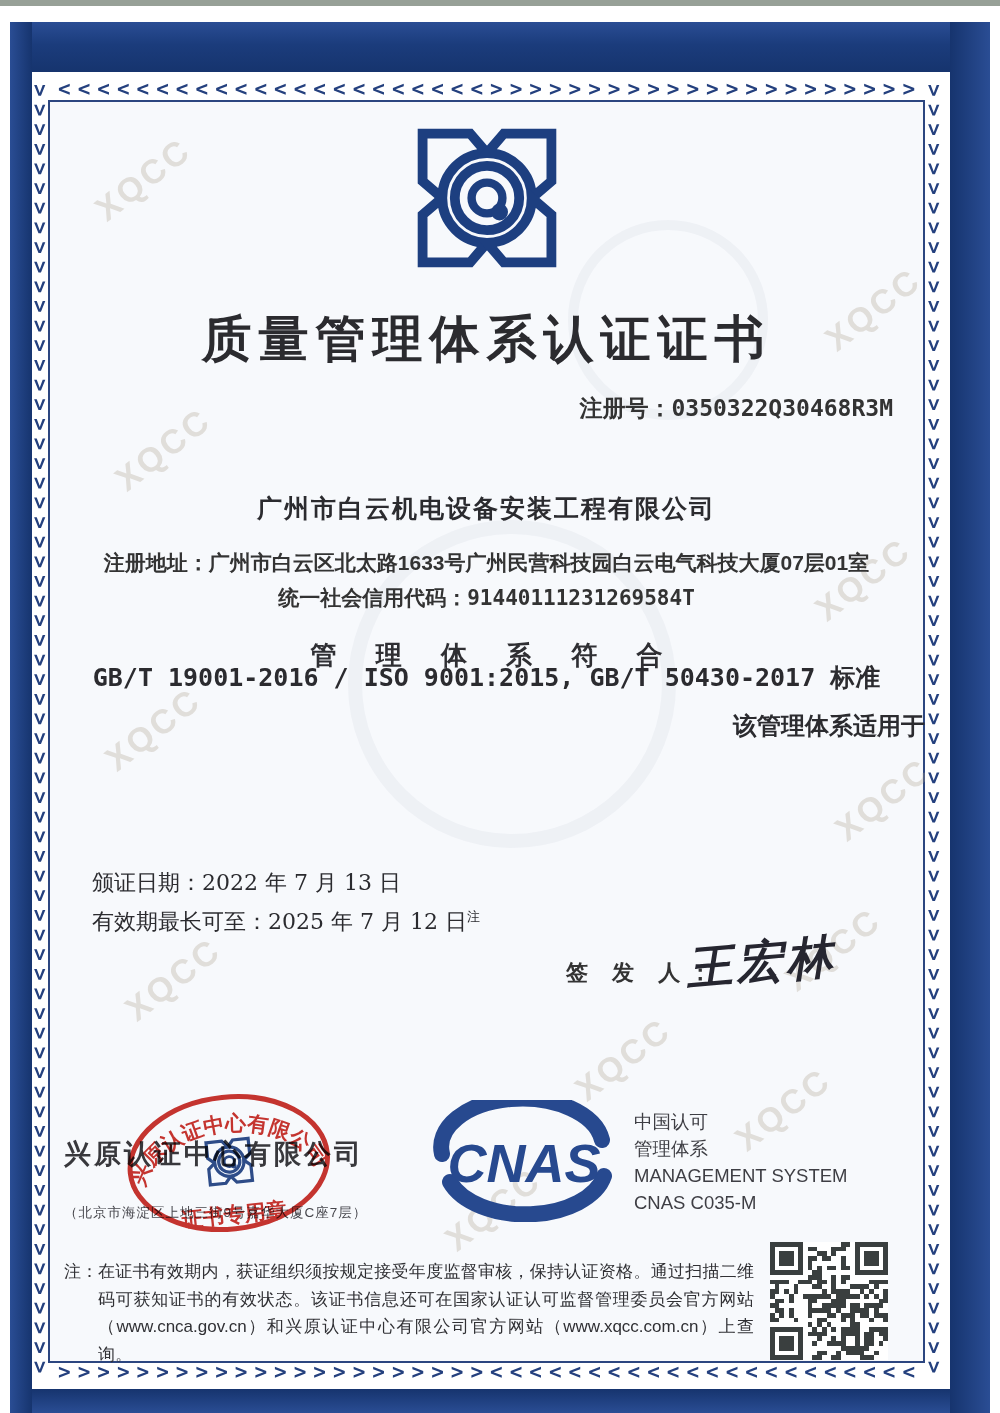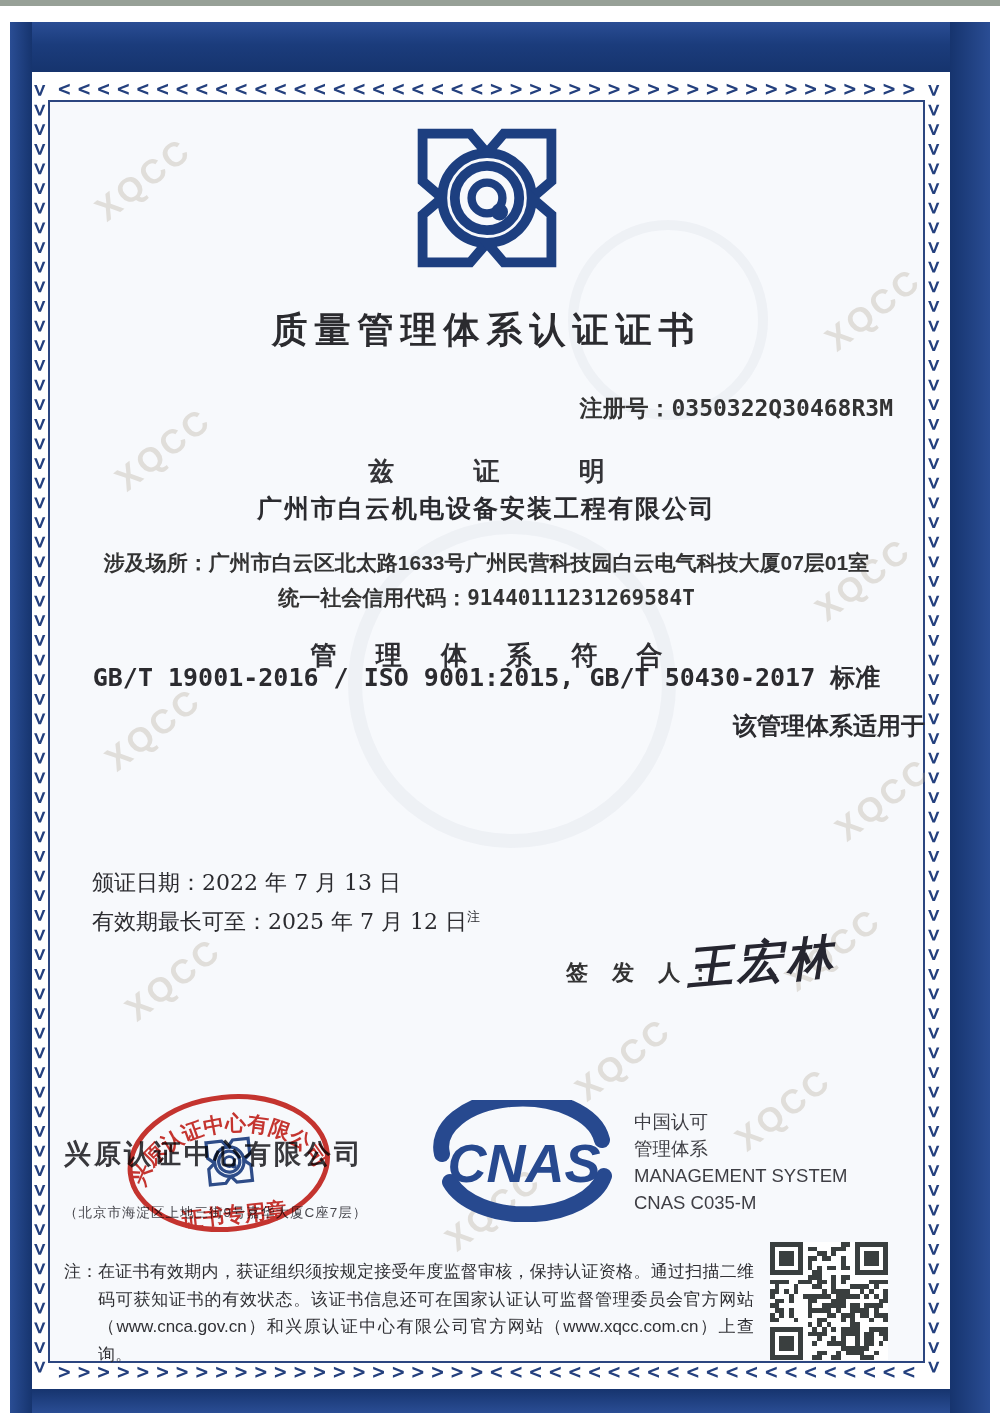--- a/index.html
+++ b/index.html
@@ -31,21 +31,21 @@
   .inner-line{position:absolute;left:48px;right:75px;top:100px;bottom:50px;
     border:2px solid #2c4680;background:#f7f9fc;}
   .content{position:absolute;left:48px;right:75px;top:100px;bottom:50px;overflow:hidden;}
   .wm{position:absolute;font-weight:bold;font-size:34px;letter-spacing:3px;
       color:rgba(172,160,138,0.30);transform:rotate(-38deg);pointer-events:none;}
   .wm-flower{position:absolute;border:14px solid rgba(190,198,214,0.16);border-radius:50%;pointer-events:none;}
   
   .abs{position:absolute;left:0;right:0;}
   .center{text-align:center;}
   .emblem{top:14px;text-align:center;}
-  .cert-title{top:206px;font-size:36px;font-weight:bold;letter-spacing:7px;color:#2b2b2f;}
+  .cert-title{top:206px;font-size:50px;font-weight:bold;letter-spacing:7px;color:#2b2b2f;}
   .reg-line{top:293px;text-align:right;padding-right:32px;font-size:23px;font-weight:bold;color:#333;}
   .mono{font-family:"DejaVu Sans Mono",monospace;}
   .certify{top:354px;font-size:26px;font-weight:600;letter-spacing:36px;text-indent:36px;color:#343438;}
   .company{top:392px;font-size:25px;font-weight:bold;letter-spacing:2px;color:#2b2b2f;}
   .addr{top:449px;font-size:21px;font-weight:600;color:#333;}
   .credit{top:484px;font-size:21px;font-weight:600;color:#333;}
   .conform{top:538px;font-size:26px;font-weight:600;letter-spacing:16px;text-indent:16px;color:#2f2f33;}
   .standards{top:561px;font-size:25px;font-weight:bold;font-family:"DejaVu Sans Mono",monospace;color:#2b2b2f;}
   .applies{top:610px;font-size:24px;font-weight:bold;color:#2b2b2f;text-align:right;}
   .scope{top:646px;left:42px;right:32px;font-size:25px;font-weight:bold;line-height:40px;
@@ -120,25 +120,24 @@
         </g>
       </svg>
     </div>
 
     <div class="abs center cert-title">质量管理体系认证证书</div>
 
     <div class="abs reg-line">
       <span>注册号：</span><span class="mono">0350322Q30468R3M</span>
     </div>
 
-    <div class="abs center certify">兹 证 明</div>
     <div class="abs center company">广州市白云机电设备安装工程有限公司</div>
 
     <div class="abs center addr">
-      <span>涉及场所：</span><span>广州市白云区北太路1633号广州民营科技园白云电气科技大厦07层01室</span>
+      <span>注册地址：</span><span>广州市白云区北太路1633号广州民营科技园白云电气科技大厦07层01室</span>
     </div>
     <div class="abs center credit">
       <span>统一社会信用代码：</span><span class="mono">91440111231269584T</span>
     </div>
 
     <div class="abs center conform">管 理 体 系 符 合</div>
     <div class="abs center standards">GB/T 19001-2016 / ISO 9001:2015, GB/T 50430-2017 标准</div>
     <div class="abs center applies">该管理体系适用于</div>
 
     <div class="abs dates" style="right:auto;">

